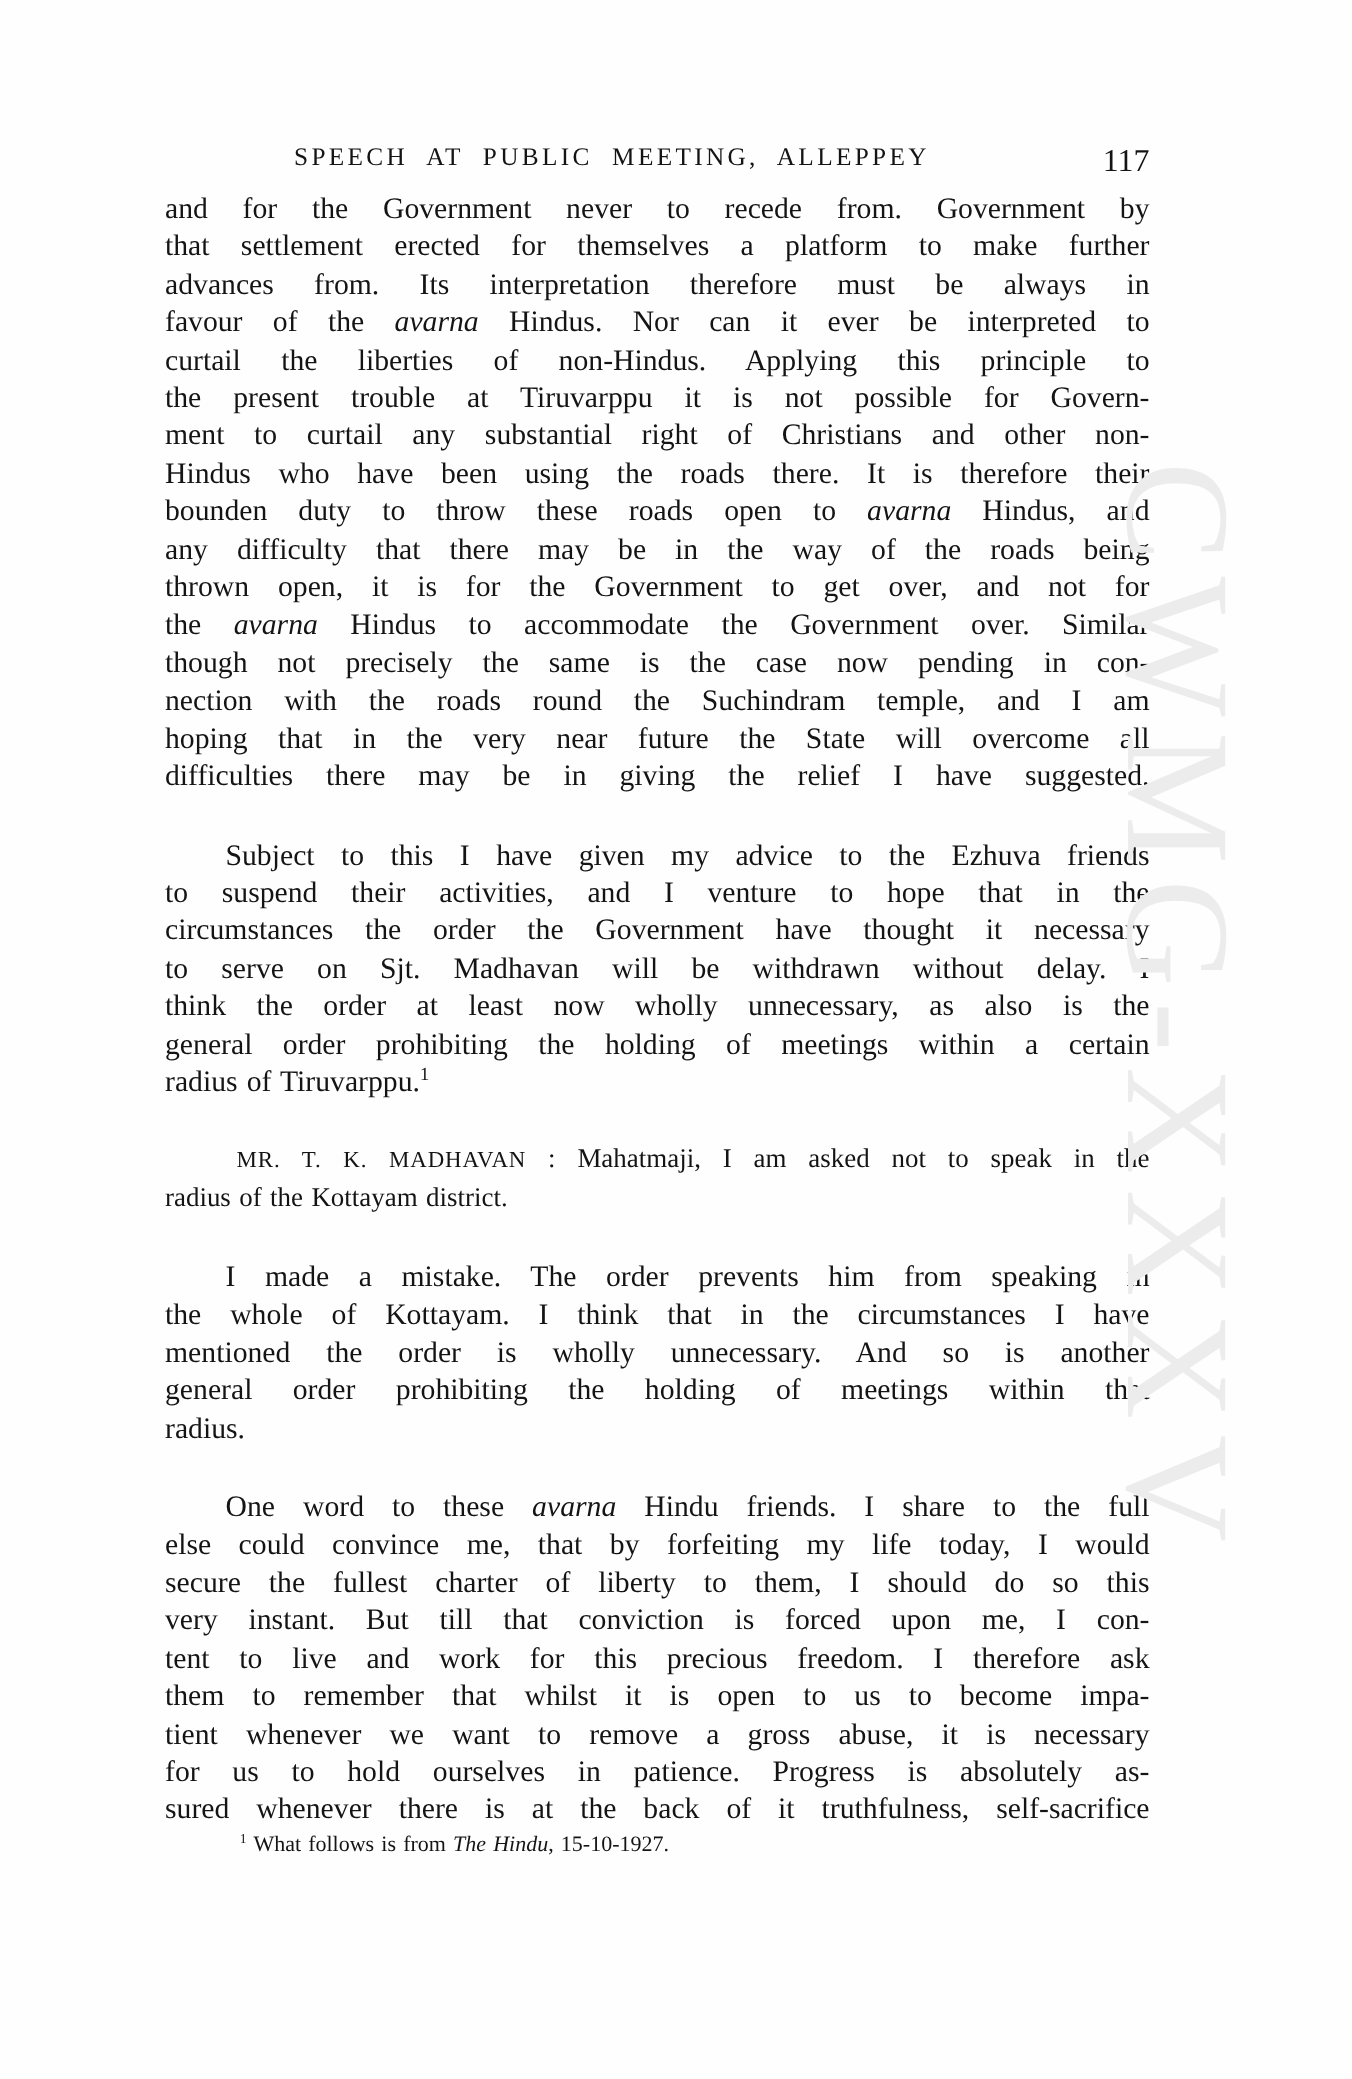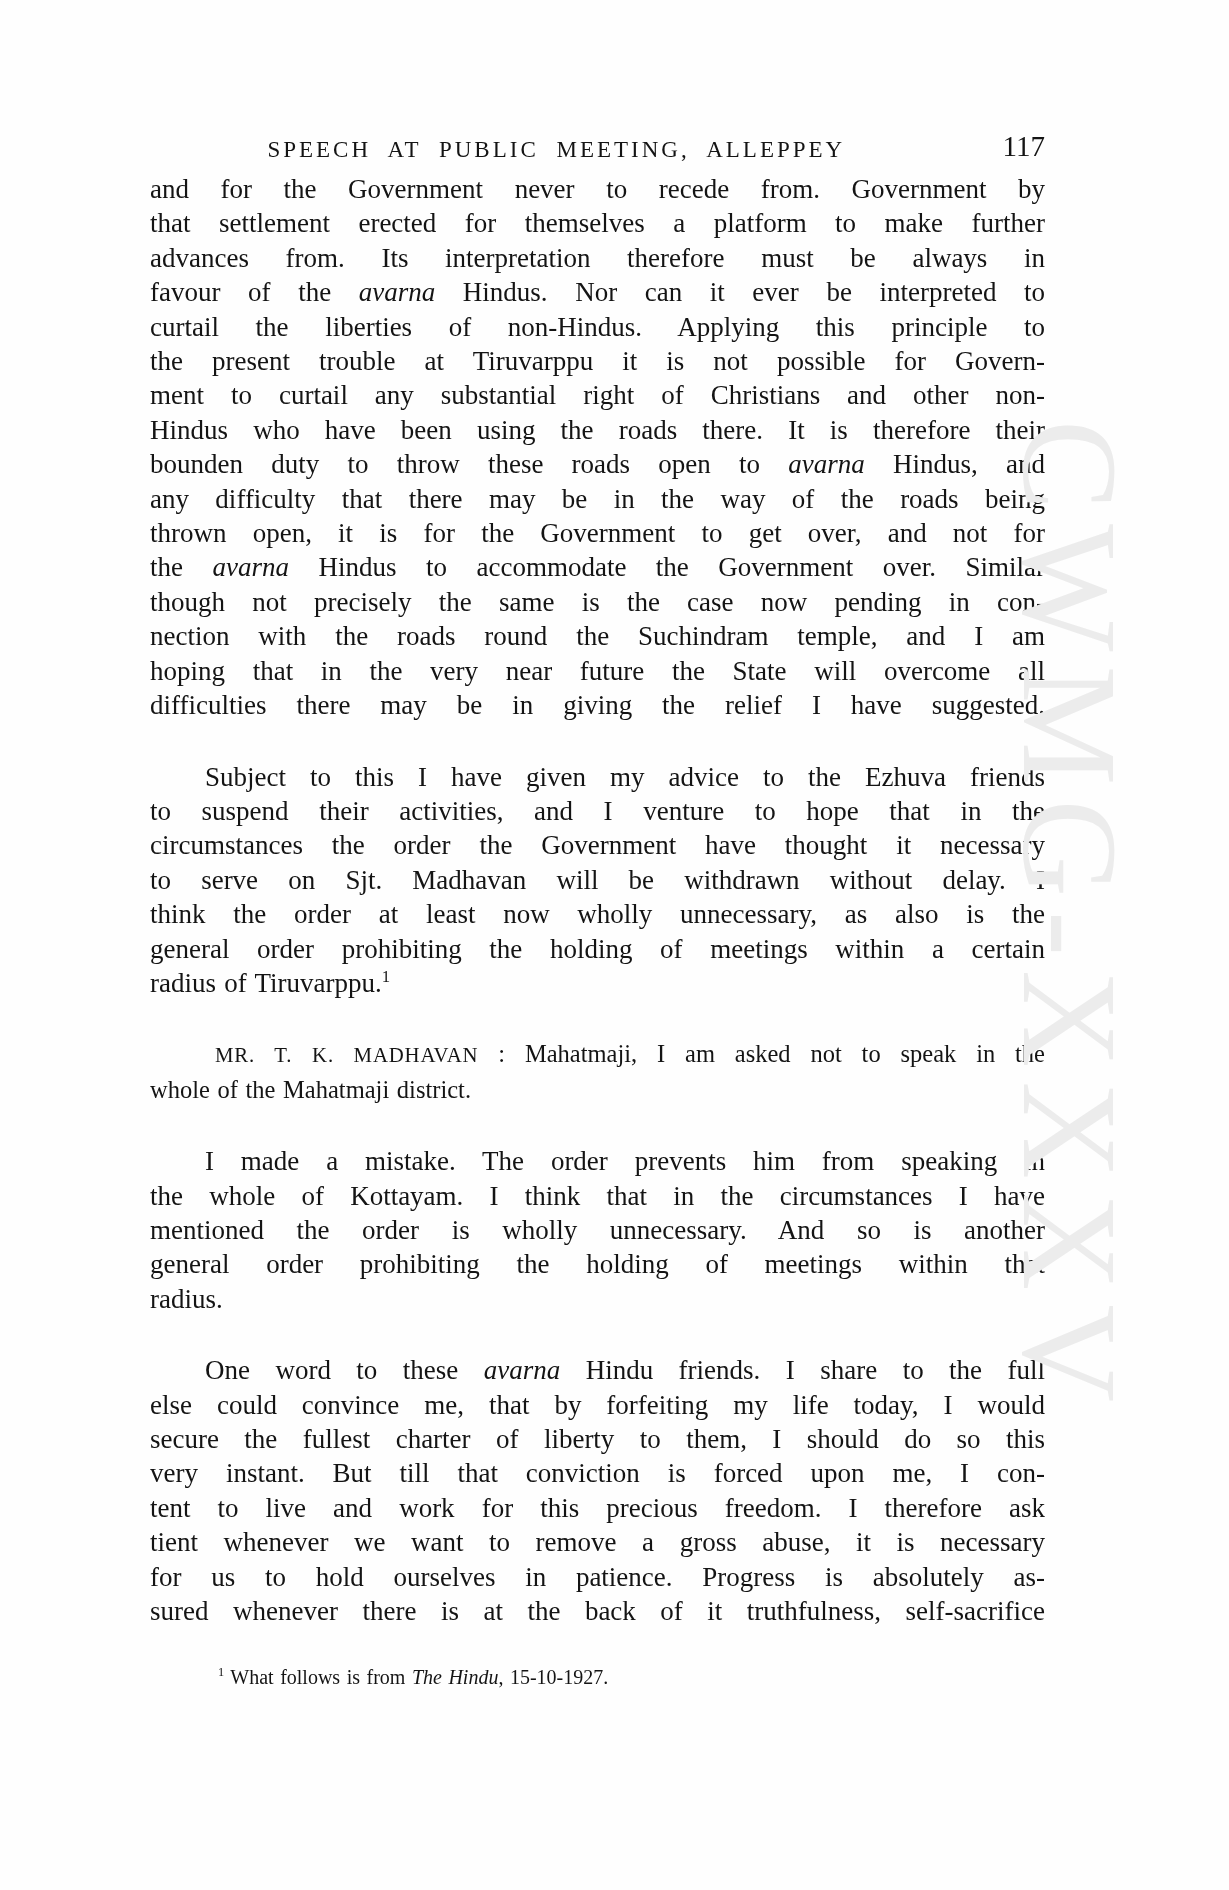--- a/index.html
+++ b/index.html
@@ -1,18 +1,18 @@
 <!DOCTYPE html>
 <html><head>
 <meta charset="utf-8">
 <style>
   html,body{margin:0;padding:0;background:#ffffff;}
   .page{position:relative;width:1229px;height:1890px;background:#fefefe;overflow:hidden;
         font-family:"Liberation Serif", serif;color:#141414;}
-  .header{position:absolute;top:130px;left:150px;width:895px;display:flex;align-items:flex-end;}
+  .header{position:absolute;top:130px;left:150px;width:895px;display:flex;align-items:flex-start;}
   .header-title{flex:1;text-align:center;font-size:23px;letter-spacing:3px;word-spacing:9px;
         padding-right:40px;white-space:nowrap;}
   .page-number{font-size:29px;}
   .body{position:absolute;top:172px;left:150px;width:895px;font-size:27px;line-height:34.4px;
         word-spacing:1.5px;}
   .para{margin:0;}
   .para.small{font-size:24.5px;margin:8px 0 6px 0;}
   .line{text-align:justify;text-align-last:justify;}
   .line.last{text-align-last:left;}
   .line.indent{text-indent:55px;margin-top:37px;}
@@ -61,35 +61,36 @@
         <div class="line indent"><span class="n">Subject to this I have given my advice to the Ezhuva friends</span></div>
         <div class="line"><span class="n">to suspend their activities, and I venture to hope that in the</span></div>
         <div class="line"><span class="n">circumstances the order the Government have thought it necessary</span></div>
         <div class="line"><span class="n">to serve on Sjt. Madhavan will be withdrawn without delay. I</span></div>
         <div class="line"><span class="n">think the order at least now wholly unnecessary, as also is the</span></div>
         <div class="line"><span class="n">general order prohibiting the holding of meetings within a certain</span></div>
         <div class="line last"><span class="n">radius of Tiruvarppu.</span><span class="sup">1</span></div>
       </div>
       <div class="para small">
         <div class="line indent"><span class="sc">MR. T. K. MADHAVAN</span><span class="n"> : Mahatmaji, I am asked not to speak in the</span></div>
-        <div class="line last"><span class="n">whole of the Mahatmaji district.</span></div>
+        <div class="line last"><span class="n">radius of the Kottayam district.</span></div>
       </div>
       <div class="para">
         <div class="line indent"><span class="n">I made a mistake. The order prevents him from speaking in</span></div>
         <div class="line"><span class="n">the whole of Kottayam. I think that in the circumstances I have</span></div>
         <div class="line"><span class="n">mentioned the order is wholly unnecessary. And so is another</span></div>
         <div class="line"><span class="n">general order prohibiting the holding of meetings within that</span></div>
         <div class="line last"><span class="n">radius.</span></div>
       </div>
       <div class="para">
         <div class="line indent"><span class="n">One word to these </span><span class="i">avarna</span><span class="n"> Hindu friends. I share to the full</span></div>
         <div class="line"><span class="n">else could convince me, that by forfeiting my life today, I would</span></div>
         <div class="line"><span class="n">secure the fullest charter of liberty to them, I should do so this</span></div>
         <div class="line"><span class="n">very instant. But till that conviction is forced upon me, I con-</span></div>
         <div class="line"><span class="n">tent to live and work for this precious freedom. I therefore ask</span></div>
+        <div class="line"><span class="n">them to remember that whilst it is open to us to become impa-</span></div>
         <div class="line"><span class="n">tient whenever we want to remove a gross abuse, it is necessary</span></div>
         <div class="line"><span class="n">for us to hold ourselves in patience. Progress is absolutely as-</span></div>
         <div class="line"><span class="n">sured whenever there is at the back of it truthfulness, self-sacrifice</span></div>
       </div>
     </div>
 
   <div class="footnote" id="footnote-area">
       <div class="para">
         <div class="line last indent"><span class="sup">1</span><span class="n"> What follows is from </span><span class="i">The Hindu</span><span class="n">, 15-10-1927.</span></div>
       </div>

